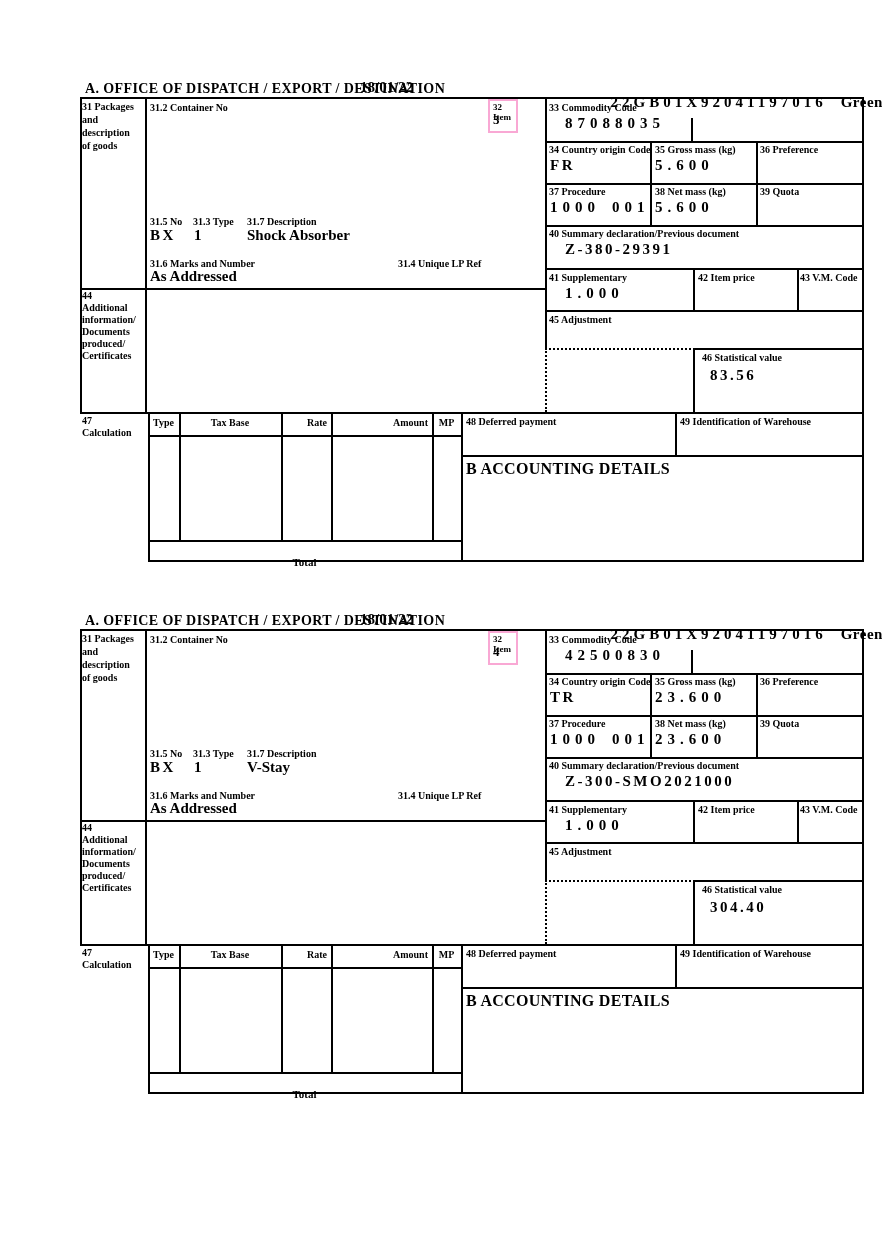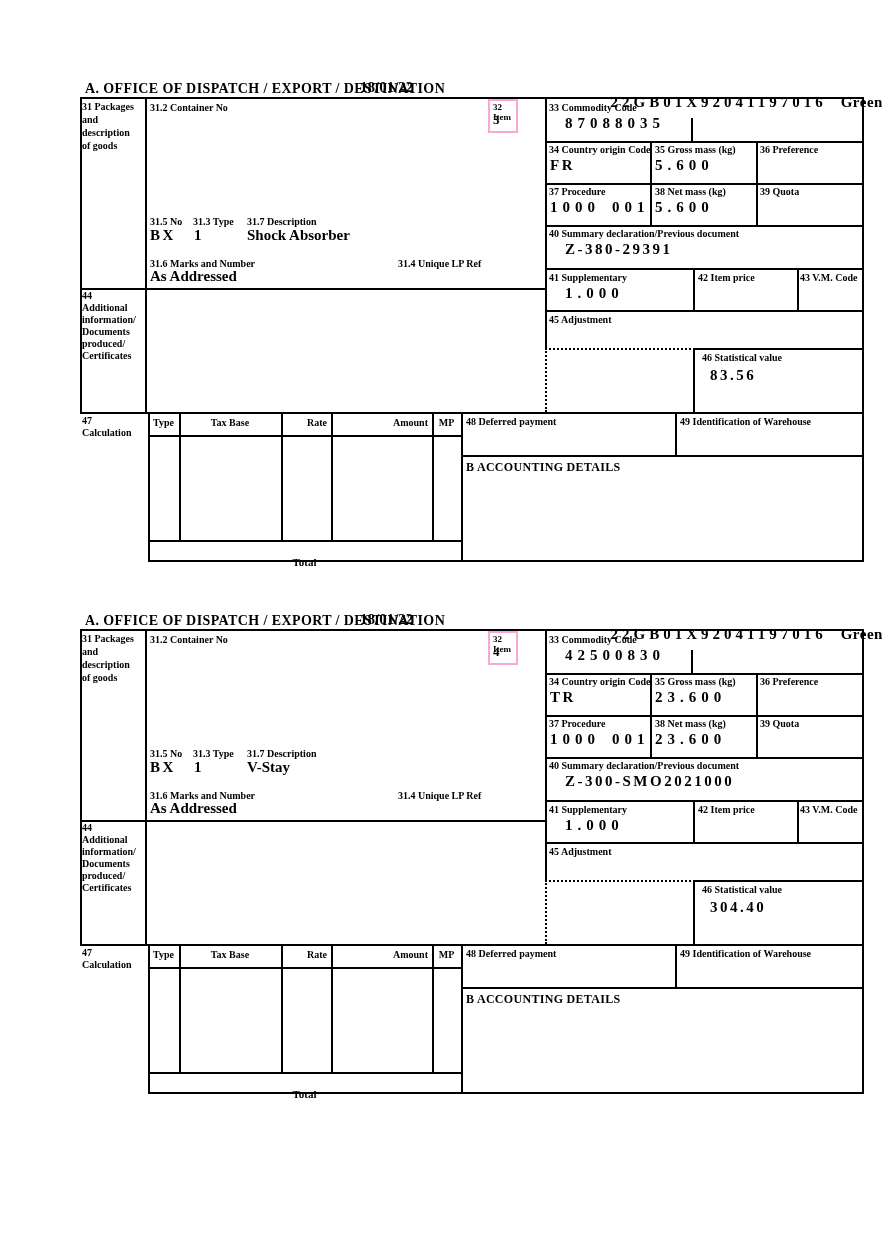--- a/index.html
+++ b/index.html
@@ -18,21 +18,21 @@
   .val{position:absolute;font-size:15px;font-weight:bold;white-space:pre;line-height:15px;}
   .num{letter-spacing:5px;}
   .code{letter-spacing:2.5px;}
   .hdrlbl{position:absolute;font-size:14px;font-weight:bold;letter-spacing:.4px;white-space:nowrap;}
   .mrn{letter-spacing:4px;}
   .green{letter-spacing:.5px;margin-left:14px;}
   .itembox{position:absolute;left:408px;top:21px;width:30px;height:34px;border:2px solid #f9a8d4;box-sizing:border-box;}
   .itembox .ilbl{position:absolute;left:3px;top:1px;font-size:9px;font-weight:bold;}
   .itembox .ival{position:absolute;left:3px;top:11px;font-size:13px;font-weight:bold;}
   .th{position:absolute;top:339px;font-size:10px;font-weight:bold;}
-  .bacc{position:absolute;left:386px;top:382px;font-size:12px;font-weight:bold;letter-spacing:.3px;text-align:center;}
+  .bacc{position:absolute;left:386px;top:382px;font-size:16px;font-weight:bold;letter-spacing:.3px;text-align:center;}
   .total{position:absolute;left:68px;top:466px;width:313px;text-align:center;font-size:11px;font-weight:bold;margin-top:12px;}
 </style>
 </head>
 <body>
 
 <div class="page" id="page">
   <div class="section" style="top: 78px;">
 
     <div class="hdrlbl" style="left:5px;top:3px">A.  OFFICE OF DISPATCH / EXPORT / DESTINATION</div>
     <div class="val" style="left:280px;top:2px">18/01/22</div>

